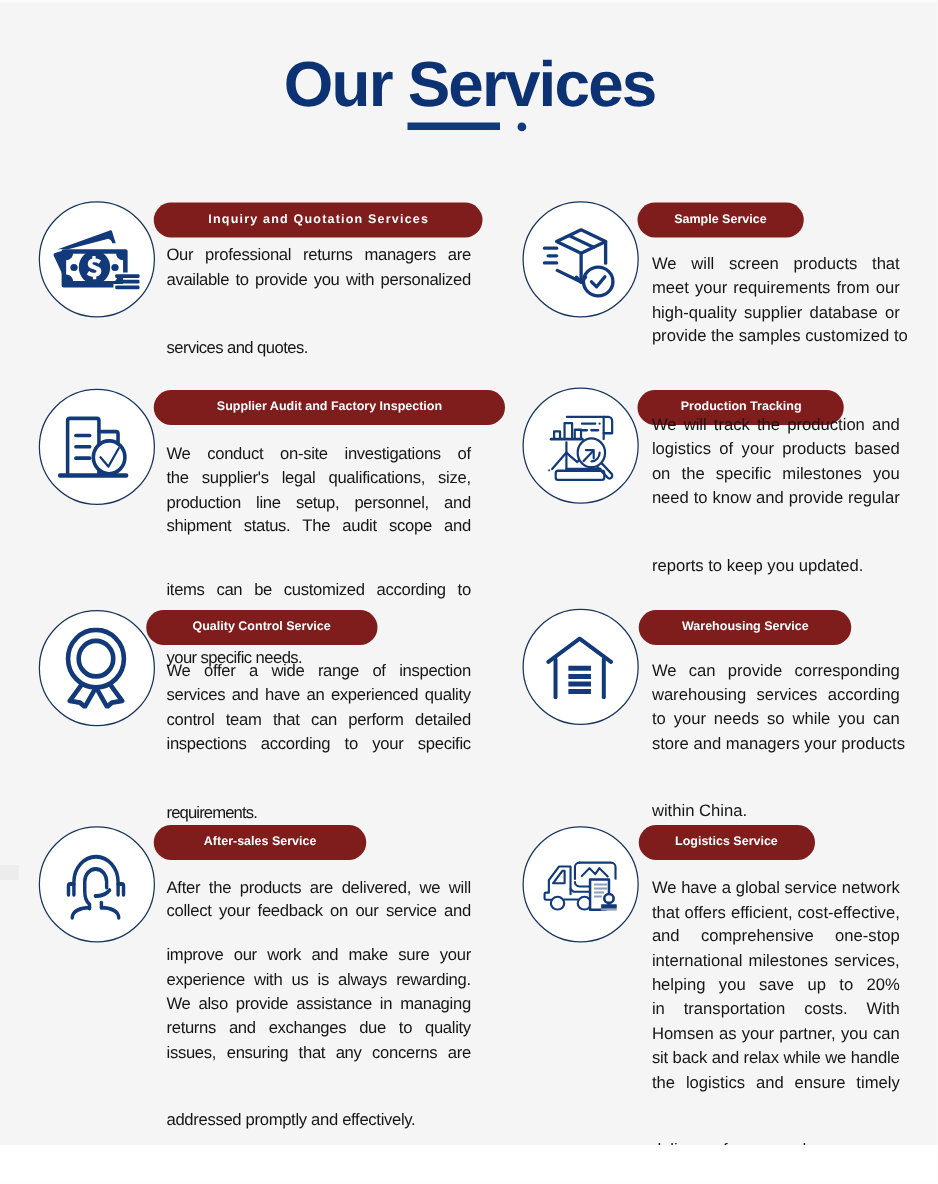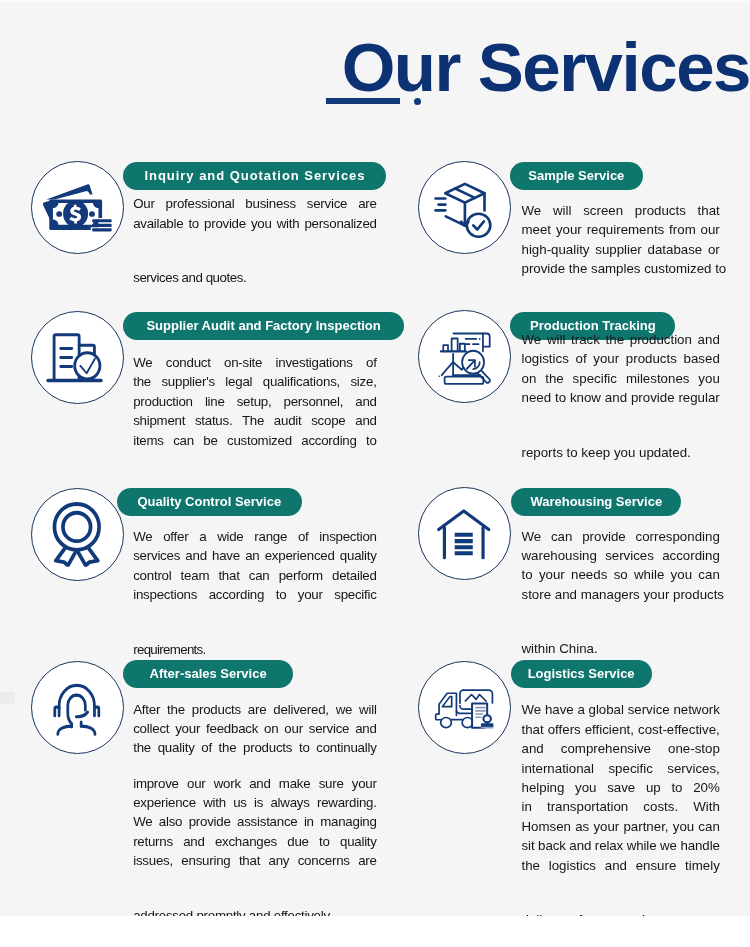--- a/index.html
+++ b/index.html
@@ -5,34 +5,34 @@
 <style>
   html,body{margin:0;padding:0;}
   body{
     width:750px;height:947px;background:#ffffff;
     font-family:"Liberation Sans",sans-serif;
   }
   .page{position:absolute;left:0;top:0;width:750px;height:916px;background:#f5f5f5;overflow:hidden;}
   .topline{position:absolute;left:0;top:0;width:750px;height:2px;background:#fafafa;}
   .ghost{position:absolute;left:0;top:692px;width:15px;height:12px;background:#ececec;}
 
-  .title{position:absolute;left:0;top:40px;width:750px;text-align:right;
-    font-size:69px;font-weight:bold;color:#0d3273;letter-spacing:-1.45px;
+  .title{position:absolute;left:0;top:40px;width:750px;text-align:center;
+    font-size:51px;font-weight:bold;color:#0d3273;letter-spacing:-1.45px;
     text-indent:1.45px;line-height:56px;}
   .titlebar{position:absolute;left:326px;top:98px;width:74px;height:6px;background:#123a7a;}
   .titledot{position:absolute;left:414px;top:97.6px;width:7.2px;height:7.2px;border-radius:50%;background:#123a7a;}
 
   .card{position:absolute;left:0;top:0;}
   .circle{position:absolute;width:93px;height:93px;border-radius:50%;
     background:#ffffff;border:1px solid #17355c;box-sizing:border-box;
     display:flex;align-items:center;justify-content:center;}
   .circle svg{display:block;}
   .circle .ico{display:block;line-height:0;}
-  .badge{position:absolute;background:#0f766e;color:#ffffff;border-radius:14px;
-    font-size:13px;font-weight:bold;line-height:28px;height:28px;
+  .badge{position:absolute;background:#7f1d1d;color:#ffffff;border-radius:14px;
+    font-size:10px;font-weight:bold;line-height:28px;height:28px;
     box-sizing:border-box;text-align:center;white-space:nowrap;}
   .desc{position:absolute;font-size:13.3px;color:#161616;}
   .desc .ln{display:block;height:19.4px;line-height:19.4px;
     text-align:justify;text-align-last:justify;white-space:nowrap;}
   .desc .ln.last{text-align-last:left;margin-top:35px;}
 </style>
 </head>
 <body>
 
 <div class="page">
@@ -62,21 +62,21 @@
 <g fill="#123a7a">
 <rect x="50.4" y="36.2" width="19.2" height="3.1" rx="1.0"></rect>
 <rect x="50.4" y="40.8" width="19.2" height="3.1" rx="1.0"></rect>
 <rect x="50.4" y="45.4" width="19.2" height="3.1" rx="1.0"></rect>
 </g>
 </svg>
         </span>
       </div>
   <div class="badge" style="left:123px;top:162px;width:263px;letter-spacing:0.96px;text-indent:0.96px">Inquiry and Quotation Services</div>
   <div class="desc" style="left:133.2px;top:194.2px;width:243.5px">
-        <span class="ln" style="letter-spacing: -0.234px;">Our professional business service are</span>
+        <span class="ln" style="letter-spacing: -0.234px;">Our professional returns managers are</span>
         <span class="ln" style="letter-spacing: -0.264px;">available to provide you with personalized</span>
         <span class="ln last" style="letter-spacing: -0.45px;">services and quotes.</span>
       </div>
 </div>
 <div class="card">
   <div class="circle" style="left:417.5px;top:160.5px">
         <span class="ico" style="transform:translate(0.5px,4.3px) scale(0.99,0.967)">
           <svg width="62" height="62" viewBox="0 0 62 62">
 <g fill="none" stroke="#123a7a" stroke-width="2.7" stroke-linecap="round" stroke-linejoin="round">
   <path d="M31.4 2.6 L51.2 12.3 L31.4 22.0 L11.6 12.3 Z"></path>
@@ -121,21 +121,21 @@
 <path fill="none" stroke="#123a7a" stroke-width="3.6" stroke-linecap="round" d="M2.6 49.4 L58.4 49.4"></path>
 </svg>
         </span>
       </div>
   <div class="badge" style="left:123.1px;top:311.5px;width:281px">Supplier Audit and Factory Inspection</div>
   <div class="desc" style="left:133.2px;top:353.1px;width:243.5px">
         <span class="ln" style="letter-spacing: -0.252px;">We conduct on-site investigations of</span>
         <span class="ln" style="letter-spacing: -0.216px;">the supplier's legal qualifications, size,</span>
         <span class="ln" style="letter-spacing: -0.252px;">production line setup, personnel, and</span>
         <span class="ln" style="letter-spacing: -0.252px;">shipment status. The audit scope and</span>
-        <span class="ln" style="letter-spacing: -0.252px;">items can be customized according to</span>
+        <span class="ln" style="letter-spacing: -0.252px; margin-top: 31px;">items can be customized according to</span>
         <span class="ln last" style="letter-spacing: -0.45px;">your specific needs.</span>
       </div>
 </div>
 <div class="card">
   <div class="circle" style="left:417.5px;top:309.8px">
         <span class="ico" style="transform:translate(2.5px,3.6px) scale(0.929,0.976)">
           <svg width="62" height="58" viewBox="0 0 62 58">
 <g fill="none" stroke="#123a7a" stroke-width="1.9" stroke-linecap="round" stroke-linejoin="round">
   <path d="M17.0 2.3 L52.6 2.3 C54.5 2.3 56.0 3.8 56.0 5.7 L56.0 15.7 L48.7 15.7"></path>
   <path d="M48.7 2.3 L48.7 20.4"></path>
@@ -239,21 +239,20 @@
   <path d="M50.8 55.8 C50.8 50.4 43.2 47.4 34.2 47.4"></path>
   <path d="M34.2 43.2 L34.2 47.4"></path>
 </g>
 </svg>
         </span>
       </div>
   <div class="badge" style="left:123px;top:659.5px;width:170.2px">After-sales Service</div>
   <div class="desc" style="left:133.2px;top:699.5px;width:243.5px">
         <span class="ln" style="letter-spacing: -0.216px;">After the products are delivered, we will</span>
         <span class="ln" style="letter-spacing: -0.229px;">collect your feedback on our service and</span>
-        <span class="ln" style="letter-spacing: -0.216px;">the quality of the products to continually</span>
         <span class="ln" style="letter-spacing: -0.252px; margin-top: 16px;">improve our work and make sure your</span>
         <span class="ln" style="letter-spacing: -0.234px;">experience with us is always rewarding.</span>
         <span class="ln" style="letter-spacing: -0.234px;">We also provide assistance in managing</span>
         <span class="ln" style="letter-spacing: -0.252px;">returns and exchanges due to quality</span>
         <span class="ln" style="letter-spacing: -0.234px;">issues, ensuring that any concerns are</span>
         <span class="ln last" style="letter-spacing: -0.252px;">addressed promptly and effectively.</span>
       </div>
 </div>
 <div class="card">
   <div class="circle" style="left:417.5px;top:661.0px">
@@ -287,21 +286,21 @@
   <rect x="46.2" y="41.8" width="12.4" height="1.8" fill="#93a3bd"></rect>
 </g>
 </svg>
         </span>
       </div>
   <div class="badge" style="left:510.6px;top:659.5px;width:141.1px">Logistics Service</div>
   <div class="desc" style="left:521.5px;top:700.4px;width:198.3px">
         <span class="ln" style="letter-spacing: -0.022px;">We have a global service network</span>
         <span class="ln">that offers efficient, cost-effective,</span>
         <span class="ln">and comprehensive one-stop</span>
-        <span class="ln">international specific services,</span>
+        <span class="ln">international milestones services,</span>
         <span class="ln">helping you save up to 20%</span>
         <span class="ln">in transportation costs. With</span>
         <span class="ln">Homsen as your partner, you can</span>
         <span class="ln" style="letter-spacing: -0.109px;">sit back and relax while we handle</span>
         <span class="ln">the logistics and ensure timely</span>
         <span class="ln last">delivery of your goods.</span>
       </div>
 </div>
 </div>
 

